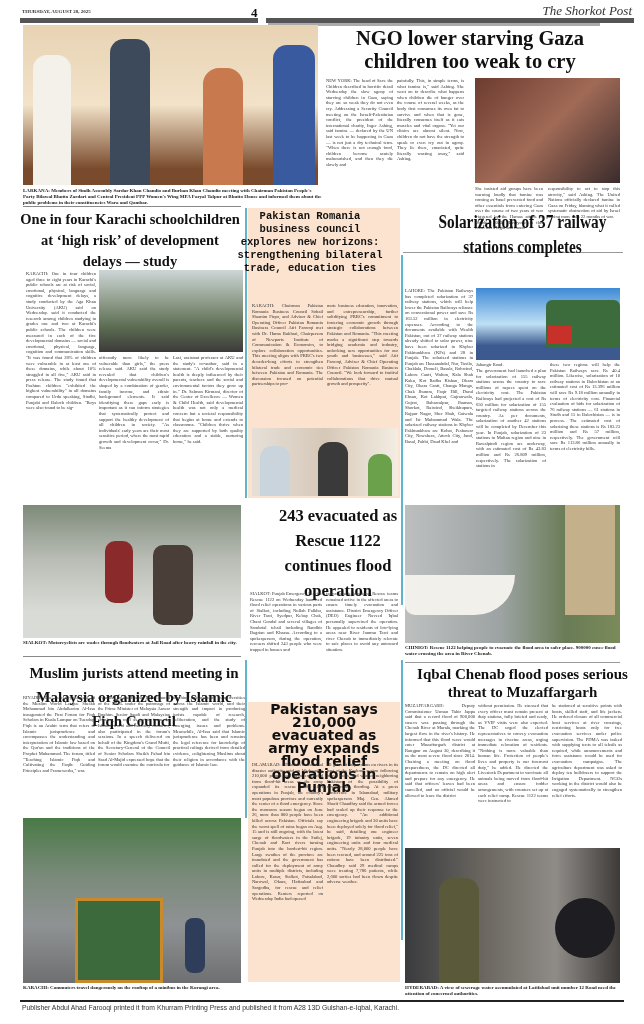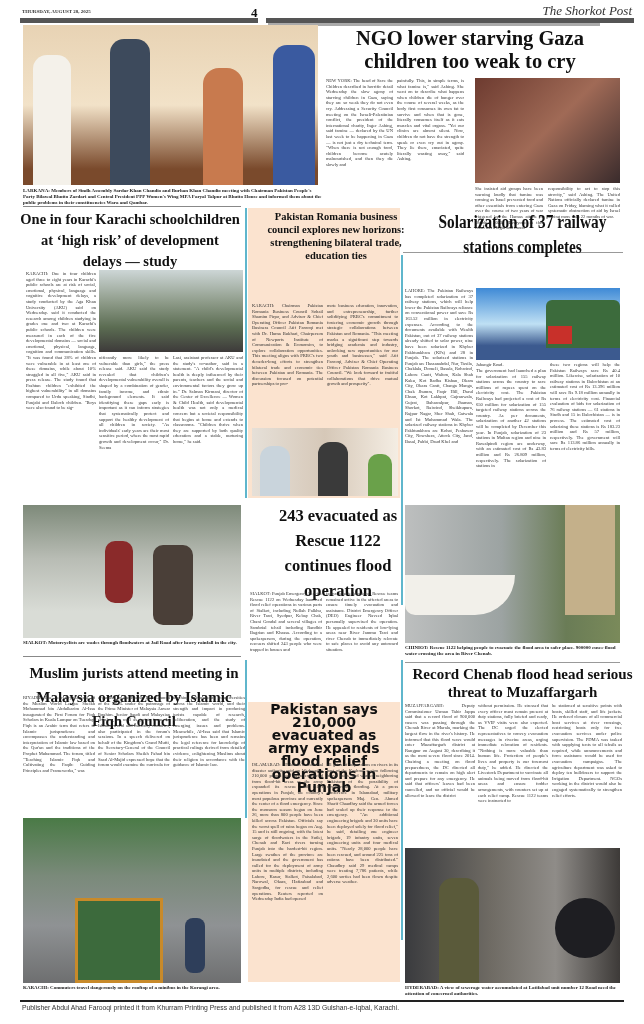--- a/index.html
+++ b/index.html
@@ -45,21 +45,21 @@
 <div class="abs hl" style="left:20px;top:209px;width:220px;font-size:14.5px;line-height:21px;font-family:'Liberation Sans Narrow','Liberation Serif',serif">One in four Karachi schoolchildren at ‘high risk’ of development delays — study</div>
 <div class="abs txt" style="left:26px;top:271px;width:70px;height:228px">KARACHI: One in four children aged three to eight years in Karachi's public schools are at risk of social, emotional, physical, language and cognitive development delays, a study conducted by the Aga Khan University (AKU) said on Wednesday. said it conducted the research among children studying in grades one and two at Karachi's public schools. The children were measured in each of the five developmental domains — social and emotional, physical, language, cognition and communication skills. "It was found that 28% of children were vulnerable in at least one of these domains, while about 10% struggled in all five," AKU said in press release. The study found that Pashtun children "exhibited the highest vulnerability" in all domains compared to Urdu speaking, Sindhi, Punjabi and Baloch children. "Boys were also found to be sig-</div>
 <div class="photo" style="left:99px;top:270px;width:144px;height:82px;background:linear-gradient(180deg,#cdd6d6 0%,#8d9a88 40%,#5b6c52 70%,#3d3a3a 100%)"></div>
 <div class="abs txt" style="left:99px;top:355px;width:70px;height:144px">nificantly more likely to be vulnerable than girls," the press release said. AKU said the study revealed that children's developmental vulnerability overall is shaped by a combination of gender, family income, and ethnic background elements. It said identifying these gaps early is important as it can inform strategies that systematically protect and support the healthy development of all children in society. "As individuals' early years are their most sensitive period, where the most rapid growth and development occur," Dr. Seema</div>
 <div class="abs txt" style="left:173px;top:355px;width:70px;height:144px">Lasi, assistant professor at AKU and the study's co-author, said in a statement. "A child's developmental health is deeply influenced by their parents, teachers and the social and environmental factors they grow up in." Dr. Salman Kirmani, director of the Center of Excellence — Women &amp; Child Health, said developmental health was not only a medical concern but a societal responsibility that begins at home and extends to classrooms. "Children thrive when they are supported by both quality education and a stable, nurturing home," he said.</div>
 
 <div class="vrule" style="left:245px;top:208px;height:290px"></div>
 <div class="vrule" style="left:401px;top:255px;height:350px"></div>
 
 <div class="abs peach" style="left:248px;top:208px;width:152px;height:290px"></div>
-<div class="abs hl" style="left:262px;top:210px;width:148px;font-family:Liberation Serif, serif;font-size:10.5px;line-height:13px">Pakistan Romania business council explores new horizons: strengthening bilateral trade, education ties</div>
+<div class="abs hl" style="left:236px;top:210px;width:148px;font-family:Liberation Mono, monospace;font-size:10.5px;line-height:13px">Pakistan Romania business council explores new horizons: strengthening bilateral trade, education ties</div>
 <div class="abs txt" style="left:252px;top:303px;width:71px;height:118px">KARACHI: Chairman Pakistan Romania Business Council Sohail Shamim Firpo, and Advisor &amp; Chief Operating Officer Pakistan Romania Business Council Atif Farooqi met with Dr. Huma Bukhari, Chairperson of Newports Institute of Communication &amp; Economics, to explore collaboration opportunities. This meeting aligns with PRBC's two decades-long efforts to strengthen bilateral trade and economic ties between Pakistan and Romania. The discussion focused on potential partnerships to pro-</div>
 <div class="abs txt" style="left:327px;top:303px;width:71px;height:118px">mote business education, innovation, and entrepreneurship, further solidifying PRBC's commitment to fostering economic growth through strategic collaborations between Pakistan and Romania. "This meeting marks a significant step towards bridging academia and industry, unlocking new opportunities for our youth and businesses," said Atif Farooqi, Adviser &amp; Chief Operating Officer Pakistan Romania Business Council. "We look forward to fruitful collaborations that drive mutual growth and prosperity".</div>
 <div class="photo" style="left:252px;top:428px;width:146px;height:68px;background:linear-gradient(90deg,#e6e0d8,#d6c8b8 50%,#f4ede3)">
   <div class="abs" style="left:8px;top:18px;width:30px;height:50px;background:#c9d4dc;border-radius:12px 12px 0 0"></div>
   <div class="abs" style="left:66px;top:14px;width:30px;height:54px;background:#3a3a3a;border-radius:12px 12px 0 0"></div>
   <div class="abs" style="left:116px;top:26px;width:24px;height:42px;background:#6aa14a;border-radius:10px 10px 0 0"></div>
 </div>
 
 <div class="abs hl" style="left:405px;top:210px;width:235px;font-family:'Liberation Serif',serif;font-size:18px;line-height:25px;transform:scaleX(0.85);transform-origin:center top">Solarization of 37 railway stations completes</div>
 <div class="abs txt" style="left:405px;top:288px;width:68px;height:235px">LAHORE: The Pakistan Railways has completed solarization of 37 railway stations, which will help lower the Pakistan Railways reliance on conventional power and save Rs 163.52 million in electricity expenses. According to the documents available with Wealth Pakistan, out of 37 railway stations already shifted to solar power, nine have been solarized in Khyber Pakhtunkhwa (KPs) and 28 in Punjab. The solarized stations in Punjab are Hassanabdal, Nur, Taxila, Chaklala, Domeli, Basala, Rohwind, Lahore Cantt, Walton, Kala Shah Kaku, Kot Radha Kishan, Okara City, Okara Cantt, Changa Manga, Chak Jhumra, Faqir Hill, Darul Ehsan, Kot Lakhpat, Gujranwala, Gujrat, Bahawalpur, Jhaman, Shorkot, Raiwind, Sheikhupura, Rajpur Nagar, Sher Shah, Gatwala and Ist Muhammad Wala. The solarized railway stations in Khyber Pakhtunkhwa are Kohat, Peshawar City, Nowshera, Attock City, Jand, Basal, Pabbi, Daud Khel and</div>
@@ -95,21 +95,21 @@
 <div class="abs txt" style="left:173px;top:695px;width:72px;height:118px">teaching jurisprudence in universities across the Islamic world, and their strength and impact in producing jurists capable of research, deliberation, and the study of emerging issues and problems. Meanwhile, Al-Issa said that Islamic jurisprudence has been and remains the legal reference for knowledge of practical rulings derived from detailed evidence, enlightening Muslims about their religion in accordance with the guidance of Islamic law.</div>
 
 <div class="vrule" style="left:245px;top:660px;height:158px"></div>
 <div class="vrule" style="left:401px;top:660px;height:280px"></div>
 
 <div class="abs peach" style="left:248px;top:702px;width:152px;height:280px"></div>
 <div class="abs hl" style="left:250px;top:703px;width:148px;font-family:'DejaVu Sans',sans-serif;font-size:14px;line-height:13px">Pakistan says 210,000 evacuated as army expands flood relief operations in Punjab</div>
 <div class="abs txt" style="left:252px;top:762px;width:71px;height:218px">ISLAMABAD: Pakistan's national disaster authority said on Wednesday 210,000 people had been evacuated from flood-hit areas as the army expanded its rescue and relief operations in Punjab, the country's most populous province and currently the center of a flood emergency. Since the monsoon season began on June 26, more than 800 people have been killed across Pakistan. Officials say the worst spell of rains began on Aug. 15 and is still ongoing, with the latest surge of floodwaters in the Sutlej, Chenab and Ravi rivers turning Punjab into the hardest-hit region. Large swathes of the province are inundated and the government has called for the deployment of army units in multiple districts, including Lahore, Kasur, Sialkot, Faisalabad, Narowal, Okara, Hafizabad and Sargodha, for rescue and relief operations. Reuters reported on Wednesday India had opened</div>
 <div class="abs txt" style="left:327px;top:762px;width:71px;height:218px">all gates of major dams on rivers in its part of the Kashmir region following heavy rains, and warned neighboring Pakistan of the possibility of downstream flooding. At a press conference in Islamabad, military spokesperson Maj. Gen. Ahmed Sharif Chaudhry said the armed forces had scaled up their response to the emergency. "An additional engineering brigade and 30 units have been deployed solely for flood relief," he said, detailing one engineer brigade, 19 infantry units, seven engineering units and four medical units. "Nearly 28,000 people have been rescued, and around 225 tons of rations have been distributed." Chaudhry said 29 medical camps were treating 7,786 patients, while 2,600 sorties had been flown despite adverse weather.</div>
 
-<div class="abs hl" style="left:405px;top:665px;width:235px;font-size:15px;line-height:18px">Record Chenab flood head serious threat to Muzaffargarh</div>
+<div class="abs hl" style="left:405px;top:665px;width:235px;font-size:15px;line-height:18px">Iqbal Chenab flood poses serious threat to Muzaffargarh</div>
 <div class="abs txt" style="left:405px;top:703px;width:70px;height:140px">MUZAFFARGARH: Deputy Commissioner Usman Tahir Jappa said that a record flood of 900,000 cusecs was passing through the Chenab River at Marala, marking the largest flow in the river's history. He informed that this flood wave would enter Muzaffargarh district at Rangpur on August 30, describing it as the most severe flood since 2014. Chairing a meeting on flood preparedness, the DC directed all departments to remain on high alert and prepare for any emergency. He said that officers' leaves had been cancelled, and no official would be allowed to leave the district</div>
 <div class="abs txt" style="left:478px;top:703px;width:70px;height:140px">without permission. He stressed that every officer must remain present at duty stations, fully briefed and ready, as VVIP visits were also expected. The DC urged the elected representatives to convey evacuation messages in riverine areas, urging immediate relocation of residents. "Nothing is more valuable than human life. Protection of people's lives and property is our foremost duty," he added. He directed the Livestock Department to vaccinate all animals being moved from flood-hit areas and ensure fodder arrangements, with counters set up at each relief camp. Rescue 1122 teams were instructed to</div>
 <div class="abs txt" style="left:552px;top:703px;width:70px;height:140px">be stationed at sensitive points with boats, skilled staff, and life jackets. He ordered closure of all commercial boat services at river crossings, restricting boats only for free evacuation services under police supervision. The PDMA was tasked with supplying tents to all tehsils as required, while announcements and force assistance would be used for evacuation campaigns. The agriculture department was asked to deploy ten bulldozers to support the Irrigation Department. NGOs working in the district would also be engaged systematically to strengthen relief efforts.</div>
 
 <div class="photo" style="left:23px;top:818px;width:218px;height:165px;background:linear-gradient(180deg,#4a7a46 0%,#7a8a7a 35%,#8f9294 65%,#6e6f70 100%)">
   <div class="abs" style="left:52px;top:80px;width:88px;height:85px;background:#3c6a3c;border:3px solid #c88a2a"></div>
   <div class="abs" style="left:162px;top:100px;width:20px;height:55px;background:#2e3e5a;border-radius:8px"></div>
 </div>
 <div class="abs cap" style="left:23px;top:985px;width:218px">KARACHI: Commuters travel dangerously on the rooftop of a minibus in the Korangi area.</div>
 

